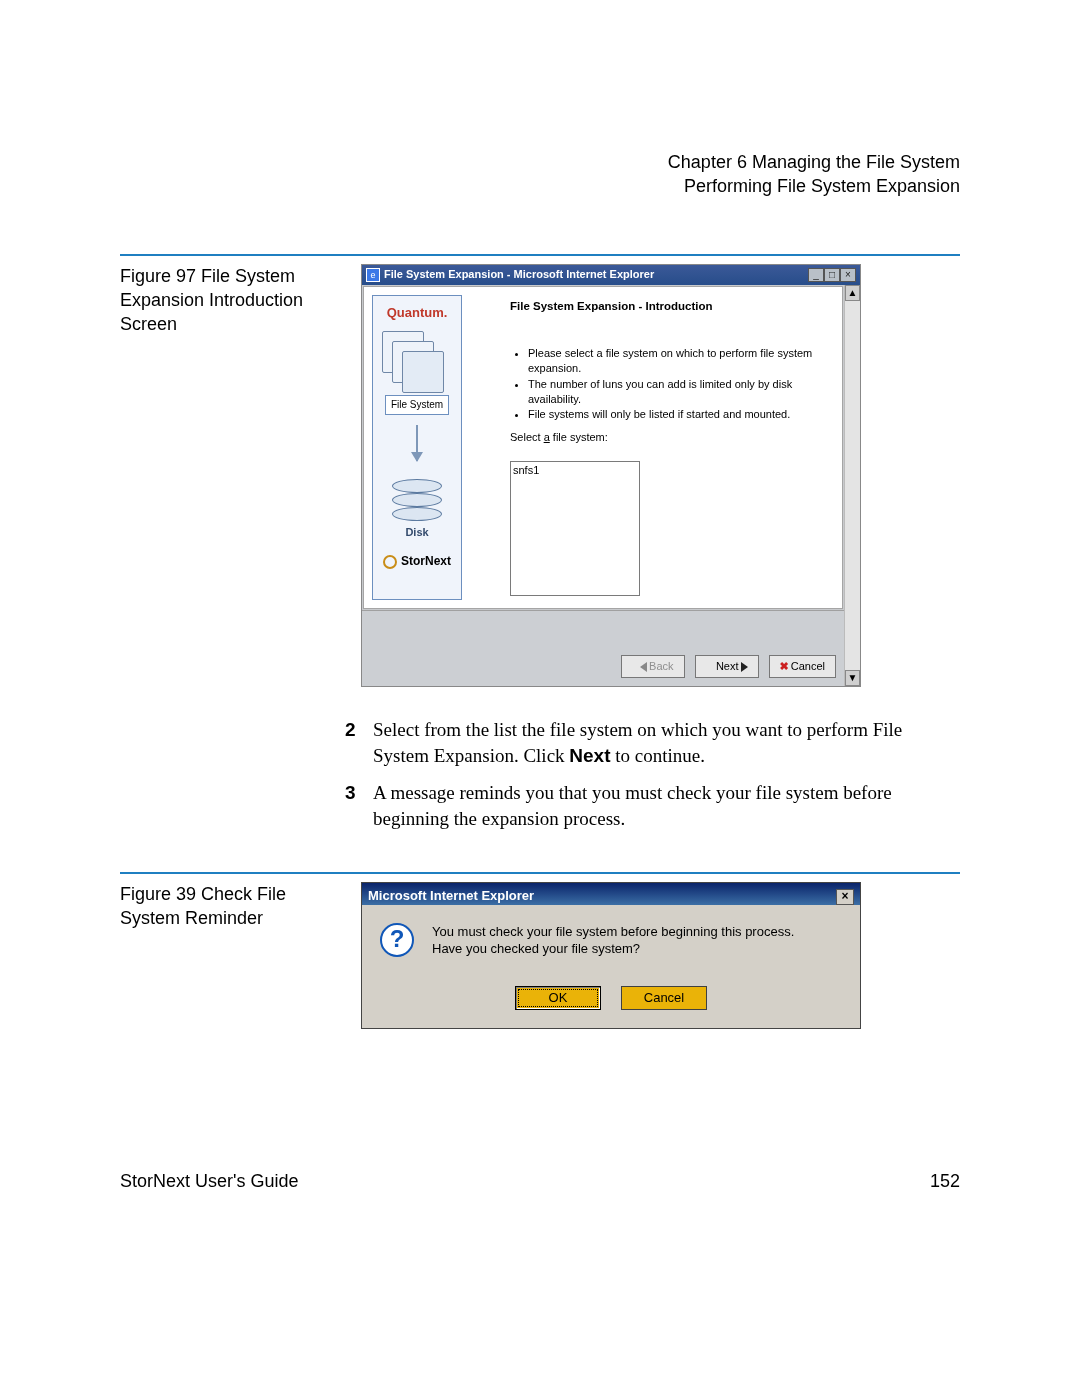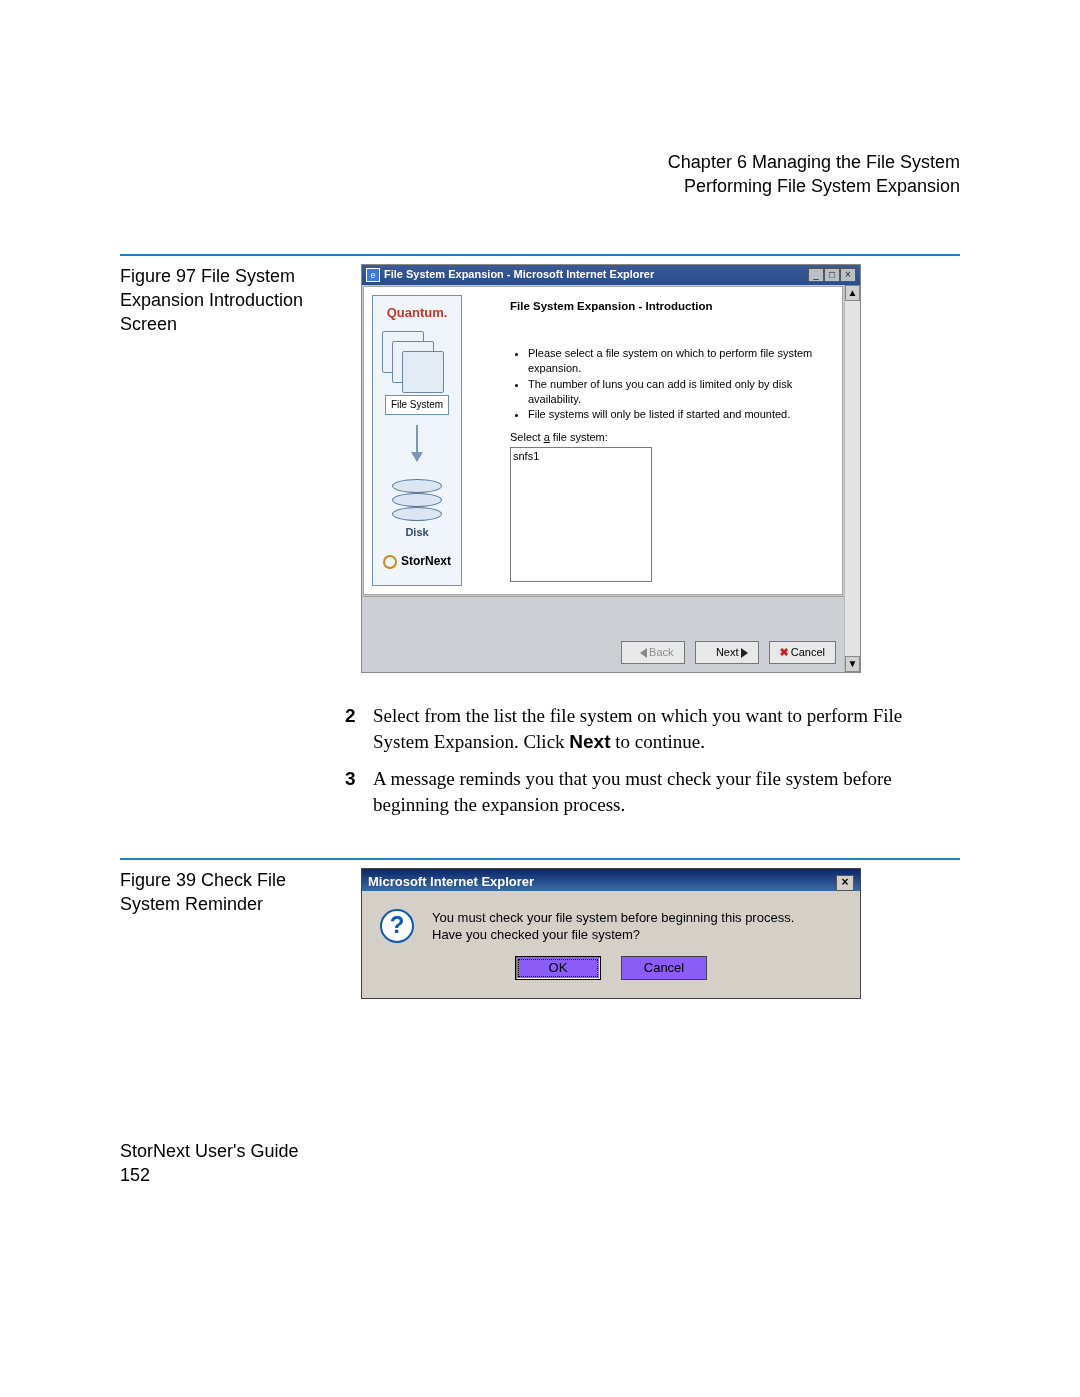--- a/index.html
+++ b/index.html
@@ -45,21 +45,21 @@
   .sn-logo { margin-top:14px; display:flex; align-items:center; justify-content:center; gap:4px; }
   .sn-globe { width:14px; height:14px; border:2px solid #c98d17; border-radius:50%; }
   .sn-text { font-weight:bold; font-size:12px; }
 
   .ie-main { flex:1; padding:10px 10px 10px 6px; font-family: Verdana, Arial, sans-serif; font-size:11px; color:#000; }
   .ie-main h4 { font-size:11.5px; font-weight:bold; margin-bottom:8px; }
   .ie-main ul { list-style: disc; padding-left: 18px; margin-bottom:8px;margin-top:32px; }
   .ie-main ul li { margin:1px 0; }
   .sel-label { margin-top:2px; font-size:11px; text-decoration: underline; text-decoration-color:transparent; }
   .sel-label .u { text-decoration: underline; }
-  .listbox { width:142px; height:135px; border:1px solid #7a7a7a; background:#fff; margin-top:2px; padding:1px 2px; font-size:11px; overflow:hidden; }
+  .listbox { width:130px; height:135px; border:1px solid #7a7a7a; background:#fff; margin-top:16px; padding:1px 2px; font-size:11px; overflow:hidden; }
 
   .ie-footer { background:#cccfd3; padding:8px; display:flex; justify-content:flex-end; gap:10px; border-top:1px solid #a0a0a0; }
   .ie-footer .btn { background:#e8e8e8; border:1px solid #777; padding:3px 10px; font-size:11px; display:flex; align-items:center; gap:2px; min-width:64px; justify-content:flex-end;margin-top:36px; }
   .ie-footer .btn.disabled { color:#8f8f8f; }
   .tri-l { width:0;height:0;border-top:5px solid transparent;border-bottom:5px solid transparent;border-right:7px solid #888; }
   .tri-r { width:0;height:0;border-top:5px solid transparent;border-bottom:5px solid transparent;border-left:7px solid #222; }
   .x-red { color:#cc2020; font-weight:bold; }
 
   
   .steps { margin: 30px 0 40px 225px; font-family: "Book Antiqua", "Palatino Linotype", serif; font-size:19px; }
@@ -70,24 +70,24 @@
 
   
   .msg-window { width:500px; border:1px solid #444; background:#d4d0c8; font-size:13px; }
   .msg-title { height:22px; background: linear-gradient(#0a246a, #3b6ea5); color:#fff; font-weight:bold; display:flex; align-items:flex-end; padding:0 6px; }
   .msg-title-text { flex:1; font-size:13px; }
   .msg-close { width:18px; height:16px; background:#d4d0c8; color:#000; border:1px solid #555; display:flex; align-items:center; justify-content:center; font-size:12px; font-weight:bold; }
   .msg-body { display:flex; padding:18px 16px 8px 18px; gap:18px; align-items:flex-start; }
   .msg-icon { width:34px; height:34px; border:2px solid #1057b8; border-radius:50%; display:flex; align-items:center; justify-content:center; color:#1057b8; font-size:24px; font-weight:bold; background:#fff; }
   .msg-text { font-family: Tahoma, Arial, sans-serif; font-size:13px; line-height:1.35; }
   .msg-buttons { display:flex; justify-content:center; gap:20px; padding:4px 0 18px 0; }
-  .msg-btn { min-width:86px; height:24px; background:#8b5cf6; border:1px solid #404040; font-size:13px; padding:2px 8px; display:flex; align-items:center; justify-content:center; }
+  .msg-btn { min-width:86px; height:24px; background:#eab308; border:1px solid #404040; font-size:13px; padding:2px 8px; display:flex; align-items:center; justify-content:center;margin-top:16px; }
   .msg-btn.focus { outline:1px dotted #000; outline-offset:-4px; border:1px solid #000; box-shadow: 1px 1px 0 #808080 inset, -1px -1px 0 #fff inset; }
 
-  .footer-row { display:flex; justify-content:space-between; margin-top:140px; font-size:18px;flex-direction:column; }
+  .footer-row { display:flex; justify-content:space-between; margin-top:140px; font-size:18px; }
 </style>
 </head>
 <body>
 
 <div class="header-lines">
   <div>Chapter 6  Managing the File System</div>
   <div>Performing File System Expansion</div>
 </div>
 
 <hr class="hr-blue">

